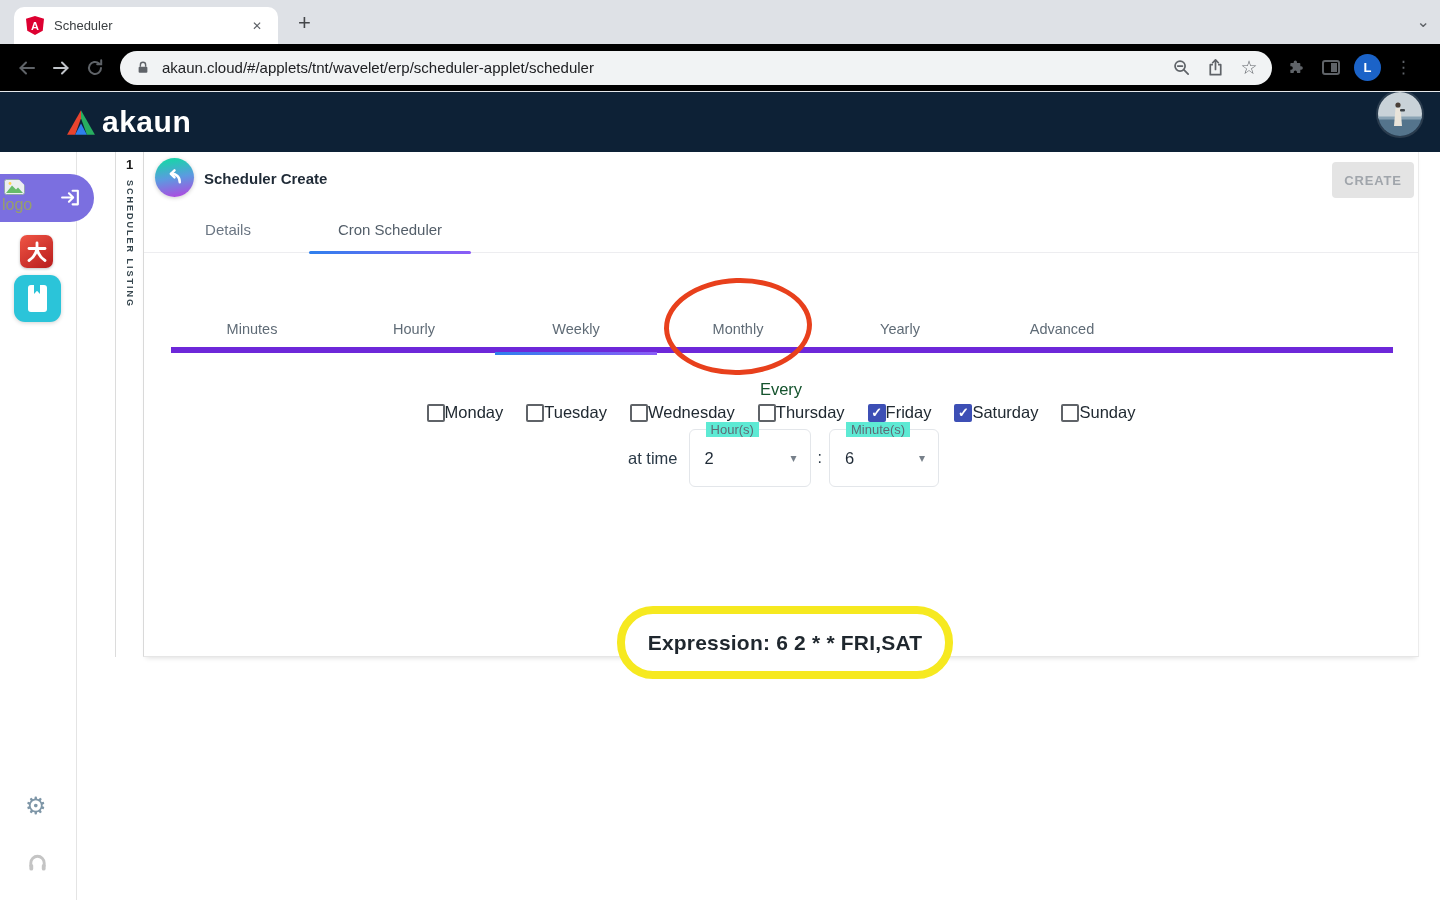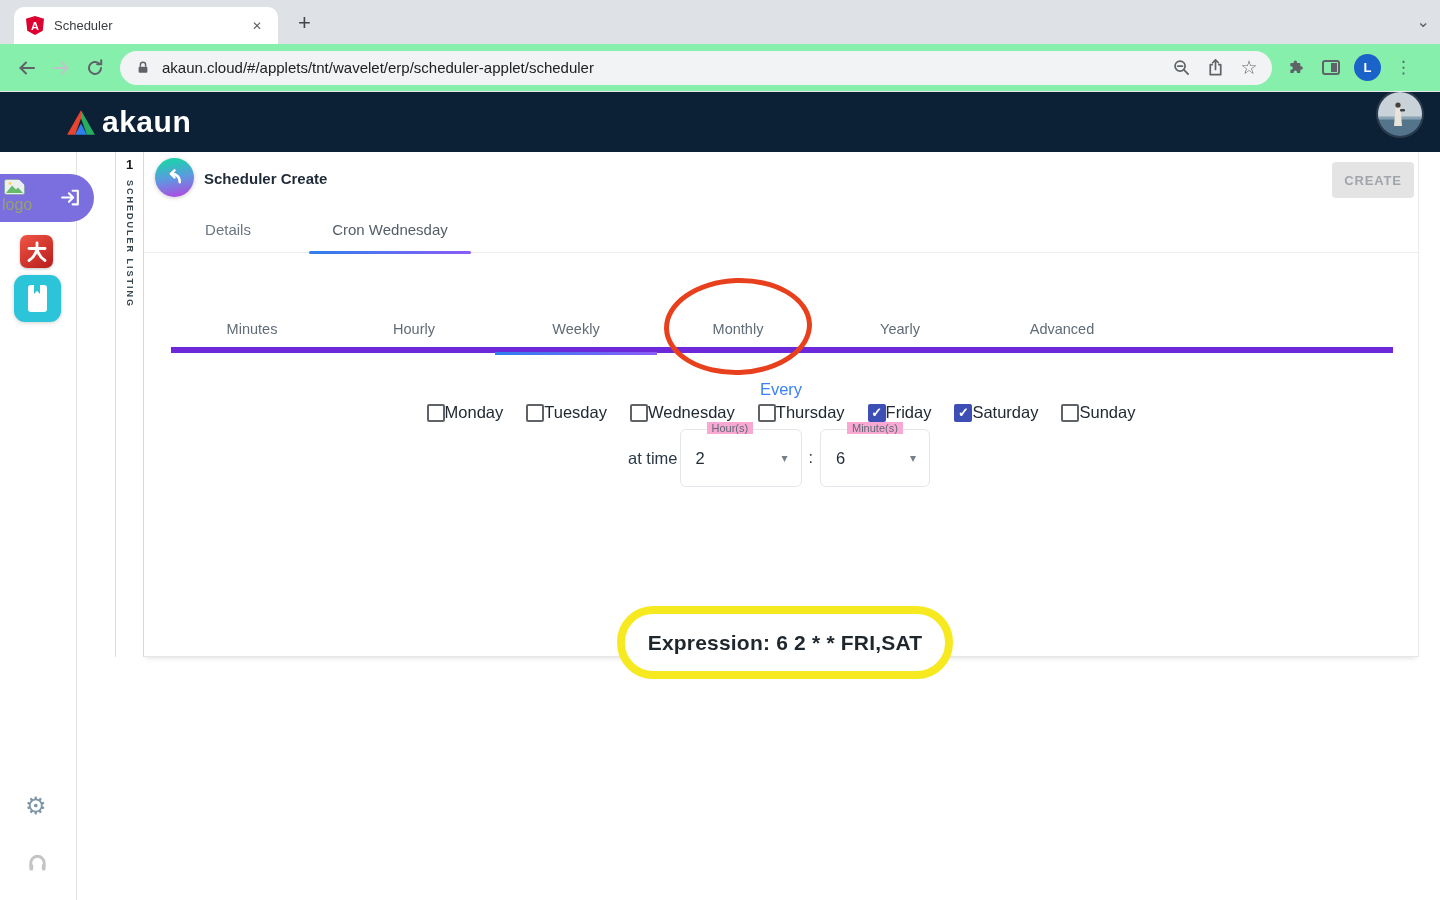--- a/index.html
+++ b/index.html
@@ -11,21 +11,21 @@
   .tab { position:absolute; left:14px; top:7px; width:264px; height:37px; background:#fff;
     border-radius:10px 10px 0 0; display:flex; align-items:center; padding:0 12px; }
   .favicon { width:18px; height:19px; background:#dd0031; color:#fff; font-weight:bold; font-size:11px;
     display:flex; align-items:center; justify-content:center;
     clip-path:polygon(50% 0%,100% 15%,93% 78%,50% 100%,7% 78%,0% 15%); }
   .tab-title { flex:1; margin-left:10px; font-size:13px; color:#3c4043; white-space:nowrap; }
   .tab-close { font-size:12px; color:#5f6368; cursor:pointer; padding:2px 4px; }
   .newtab { position:absolute; left:290px; top:8px; font-size:22px; font-weight:300; color:#44474a; padding:2px 8px; }
   .strip-chevron { position:absolute; right:10px; top:12px; font-size:16px; color:#5f6368; }
 
-  .toolbar { height:48px; background:#86efac; display:flex; align-items:center; padding:0 10px; border-bottom:1px solid #e4e7ea; }
+  .toolbar { height:48px; background:#000000; display:flex; align-items:center; padding:0 10px; border-bottom:1px solid #e4e7ea; }
   .navbtn { width:34px; height:34px; display:flex; align-items:center; justify-content:center; }
   .urlbar { margin-left:8px; width:1152px; height:34px; background:#f1f3f4; border-radius:17px;
     display:flex; align-items:center; padding:0 6px 0 16px; }
   .url-text { margin-left:12px; font-size:15px; color:#202124; flex:1; white-space:nowrap; overflow:hidden; }
   .inbar-icon { width:34px; height:34px; display:flex; align-items:center; justify-content:center; }
   .star-glyph { font-size:19px; color:#5f6368; }
   .chrome-right { display:flex; align-items:center; margin-left:8px; }
   .split-icon { width:18px; height:15px; border:2px solid #5f6368; border-radius:3px; position:relative; }
   .split-icon::after { content:""; position:absolute; right:1px; top:1px; bottom:1px; width:6px; background:#5f6368; }
   .profile-chip { width:27px; height:27px; border-radius:50%; background:#1b63c8; color:#fff; font-size:13px; font-weight:600;
@@ -85,35 +85,35 @@
 
   .cron-tabs { position:absolute; top:153px; left:27px; width:1222px; height:48px; border-bottom:6px solid #6d28d9; display:flex; }
   .cron-tab { position:relative; width:162px; height:48px; display:flex; align-items:center; justify-content:center;
     font-size:14.5px; color:#5f6b76; }
   .cron-tab.active::after { content:""; position:absolute; left:0; right:0; bottom:-2px; height:3px;
     background:linear-gradient(90deg,#2f80ed,#8b5cf6); }
 
   .weekly-circle { position:absolute; left:520px; top:126px; width:148px; height:97px; border:5px solid #e8401c;
     border-radius:50%; transform:rotate(-2deg); pointer-events:none; }
 
-  .every-label { position:absolute; top:228px; left:0; right:0; text-align:center; font-size:16.5px; color:#3b82f6; }
+  .every-label { position:absolute; top:228px; left:0; right:0; text-align:center; font-size:16.5px; color:#14532d; }
   .days-row { position:absolute; top:251px; left:0; right:0; display:flex; justify-content:center; gap:23px; }
   .day-item { display:flex; align-items:center; }
   .day-box { width:18px; height:18px; border:2px solid #5f6368; border-radius:2px; background:#fff;
     display:flex; align-items:center; justify-content:center; }
   .day-box .check { display:none; color:#fff; font-size:13px; font-weight:700; line-height:1; }
   .day-box.checked { background:#3d4fb5; border-color:#3d4fb5; }
   .day-box.checked .check { display:block; }
   .day-label { font-size:16.5px; color:#212a32; }
 
   .time-row { position:absolute; top:277px; left:484px; display:flex; align-items:center; }
-  .at-time { font-size:16.5px; color:#2b3a47; margin-right:2px; }
+  .at-time { font-size:16.5px; color:#2b3a47; margin-right:11px; }
   .select-field { position:relative; width:122px; height:58px; border:1px solid #e3e6ea; border-radius:6px; background:#fff; }
   .select-field.minute { width:110px; }
-  .field-label { position:absolute; top:-8px; left:26px; background:#f9a8d4; padding:0 5px; font-size:11px; color:#5f6b76; }
+  .field-label { position:absolute; top:-8px; left:16px; background:#5eead4; padding:0 5px; font-size:13px; color:#5f6b76; }
   .field-value { position:absolute; left:15px; top:50%; transform:translateY(-50%); font-size:16.5px; color:#1f2a36; }
   .field-caret { position:absolute; right:13px; top:50%; transform:translateY(-52%); font-size:12px; color:#77808a; }
   .time-colon { margin:0 7px; font-size:16px; color:#2b3a47; }
 
   .expression-wrap { position:absolute; left:473px; top:454px; width:336px; height:73px; border:8px solid #f6e920;
     border-radius:36px; display:flex; align-items:center; justify-content:center; background:#fff; }
   .expression-text { font-size:21px; font-weight:700; color:#1f272e; letter-spacing:.2px; white-space:nowrap; }
 
   svg { display:block; }
 </style>
@@ -257,21 +257,21 @@
       <svg width="23" height="23" viewBox="0 0 24 24" fill="none" stroke="#fff" stroke-width="2.6" stroke-linecap="round" stroke-linejoin="round">
         <path d="M17.5 17C17.5 11.2 14 8.2 8.5 8.2"></path>
           <path d="M12 4.6L8.2 8.2l3.8 3.6"></path>
       </svg>
     </div>
     <div class="page-title">Scheduler Create</div>
     <button class="create-btn">CREATE</button>
 
     <div class="tabs-row">
       <div class="tab-item t0">Details</div>
-      <div class="tab-item t1 active">Cron Wednesday</div>
+      <div class="tab-item t1 active">Cron Scheduler</div>
     </div>
 
     <div class="cron-tabs">
       <div class="cron-tab">Minutes</div>
       <div class="cron-tab">Hourly</div>
       <div class="cron-tab active">Weekly</div>
       <div class="cron-tab">Monthly</div>
       <div class="cron-tab">Yearly</div>
       <div class="cron-tab">Advanced</div>
     </div>

